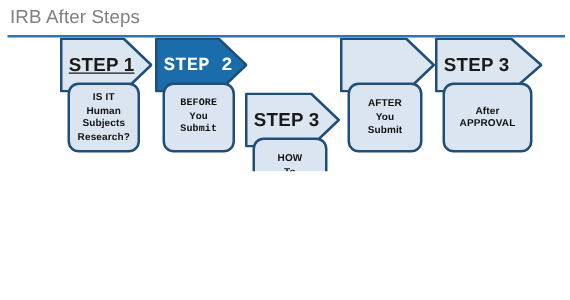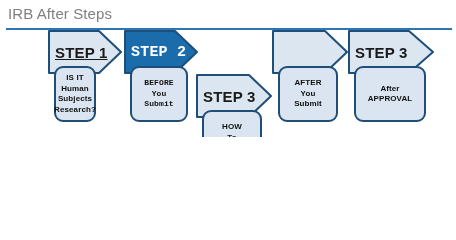--- a/index.html
+++ b/index.html
@@ -111,21 +111,21 @@
 <div id="title-divider" style="background: rgb(47, 116, 181);"></div>
 
 <div id="steps-row">
     <div class="step" style="left: 48px; width: 74px;">
       <div class="chev-wrap">
         <svg class="chev-svg" width="74" height="44" viewBox="0 0 74 44">
           <polygon points="1.0,1.0 51.0,1.0 73.0,22.0 51.0,43.0 1.0,43.0" fill="#dce6f0" stroke="#1f4e79" stroke-width="2" stroke-linejoin="round"></polygon>
         </svg>
         <div class="chev-label" style="width: 56px; text-decoration: underline;">STEP 1</div>
       </div>
-      <div class="body-box" style="left: 6px; width: 42px; height: 56px; background: rgb(219, 229, 241); border-color: rgb(31, 78, 121);">
+      <div class="body-box" style="left: 6px; width: 58px; height: 56px; background: rgb(219, 229, 241); border-color: rgb(31, 78, 121);">
         <div class="body-text">IS IT
 Human
 Subjects
 Research?</div>
       </div>
     </div>
     <div class="step active" style="left: 124px; width: 74px; font-family: Liberation Mono, monospace;">
       <div class="chev-wrap">
         <svg class="chev-svg" width="74" height="44" viewBox="0 0 74 44">
           <polygon points="1.0,1.0 51.0,1.0 73.0,22.0 51.0,43.0 1.0,43.0" fill="#1a6cab" stroke="#1f4e79" stroke-width="2" stroke-linejoin="round"></polygon>

